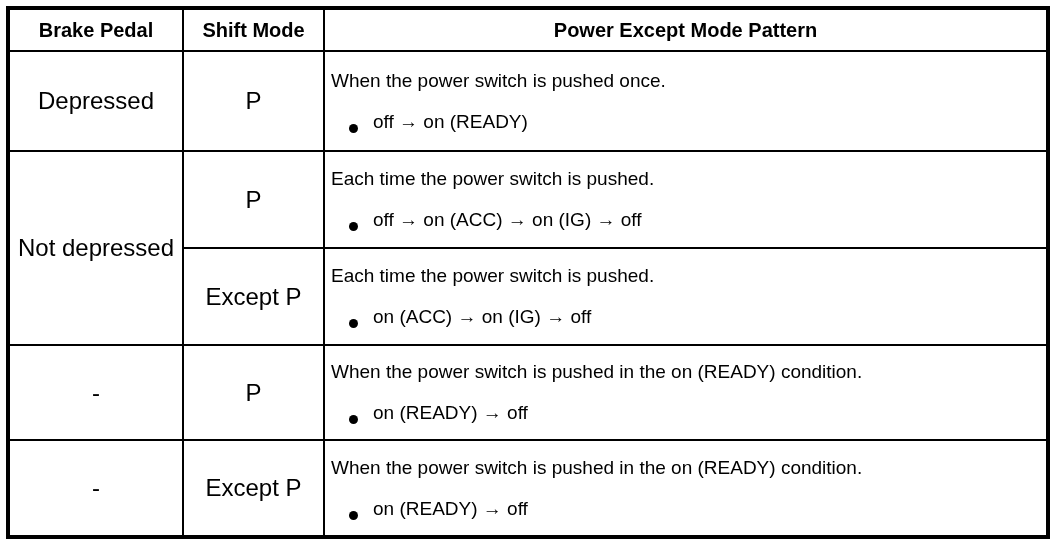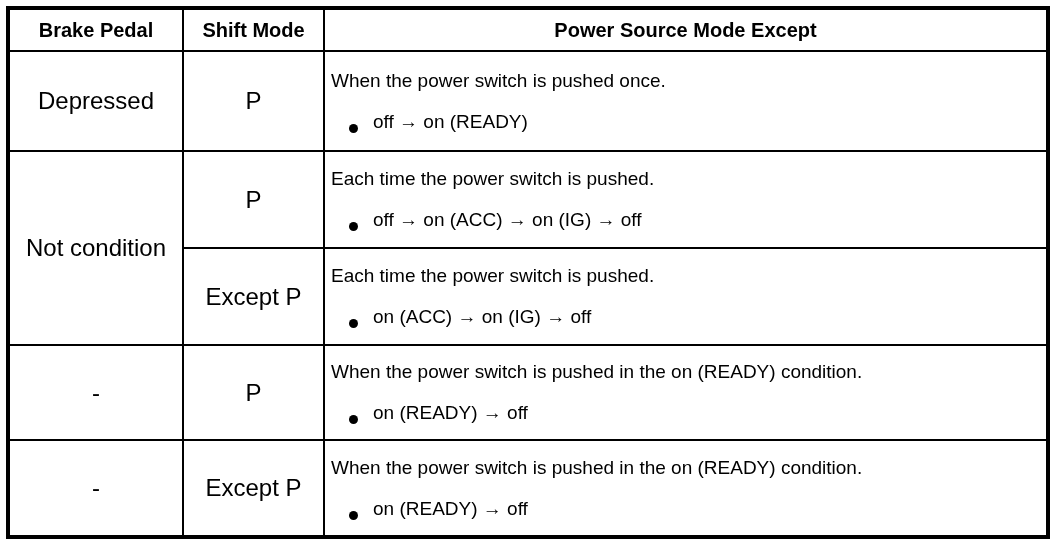--- a/index.html
+++ b/index.html
@@ -113,41 +113,41 @@
   <table class="spec-table">
     <colgroup>
       <col class="c-brake">
       <col class="c-shift">
       <col class="c-pattern">
     </colgroup>
     <thead>
       <tr>
         <th class="th-brake">Brake Pedal</th>
         <th class="th-shift">Shift Mode</th>
-        <th class="th-pattern">Power Source Mode Except</th>
+        <th class="th-pattern">Power Except Mode Pattern</th>
       </tr>
     </thead>
     <tbody>
 
       <tr class="row-1">
         <td class="cell-brake">Depressed</td>
         <td class="cell-shift">P</td>
         <td class="cell-pattern">
           <div class="pattern-inner">
             <span class="pattern-line">When the power switch is pushed once.</span>
             <div class="pattern-bullet-row">
               <span class="bullet-dot"></span>
               <span class="bullet-text">off → on (READY)</span>
             </div>
           </div>
         </td>
       </tr>
 
       <tr class="row-2">
-        <td class="cell-brake" rowspan="2">Not condition</td>
+        <td class="cell-brake" rowspan="2">Not depressed</td>
         <td class="cell-shift">P</td>
         <td class="cell-pattern">
           <div class="pattern-inner">
             <span class="pattern-line">Each time the power switch is pushed.</span>
             <div class="pattern-bullet-row">
               <span class="bullet-dot"></span>
               <span class="bullet-text">off → on (ACC) → on (IG) → off</span>
             </div>
           </div>
         </td>

